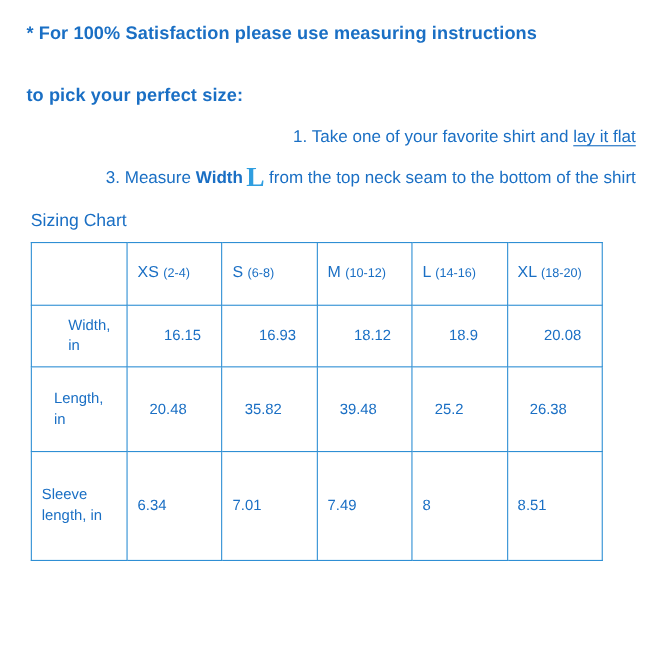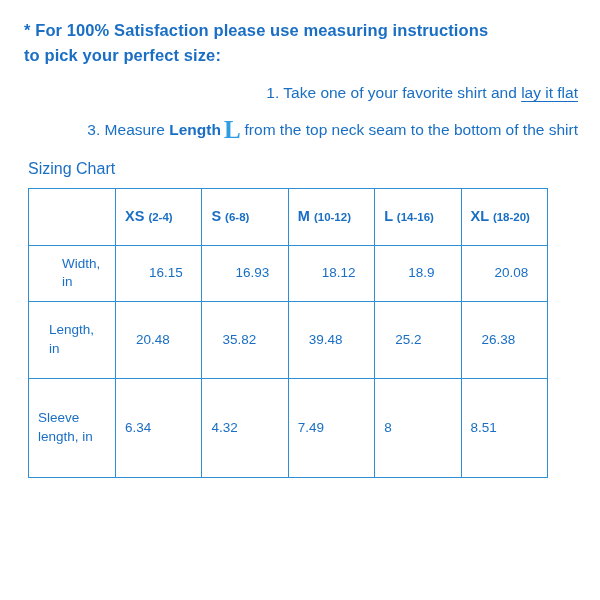--- a/index.html
+++ b/index.html
@@ -25,20 +25,21 @@
   
   .intro {
     font-size: 16.5px;
     font-weight: bold;
     color: #1a6fc4;
     line-height: 1.52;
     letter-spacing: 0.1px;
   }
   .intro .line2 {
     display: block;
+    margin-top: 32px;
   }
 
   
   .steps {
     margin-top: 13px;
   }
   .step {
     font-size: 15.5px;
     color: #1a6fc4;
     line-height: 1.55;
@@ -95,21 +96,21 @@
     font-size: 13.5px;
     font-weight: normal;
     text-align: left;
     vertical-align: middle;
     padding: 9px 8px 9px 9px;
     line-height: 1.35;
   }
   table.sizing thead th {
     height: 38px;
     font-size: 14.5px;
-    font-weight: bold;
+    font-weight: normal;
   }
   table.sizing thead th .sub {
     font-size: 11.5px;
   }
   col.c0 { width: 87px; }
   col.cx { width: 86.4px; }
   tbody tr.r0 td { height: 35px; padding-left: 33px; }
   tbody tr.r1 td { height: 58px; padding-left: 20px; }
   tbody tr.r2 td { height: 80px; }
   td.label {
@@ -129,21 +130,21 @@
   <div class="steps">
 
     <div class="step">
       <span class="num">1.</span>
       <span>Take one of your favorite shirt and </span><span class="underlined">lay it flat</span>
     </div>
 
 
     <div class="step">
       <span class="num">3.</span>
-      <span>Measure </span><b>Length</b><span class="lletter">L</span><span>from the top neck seam to the bottom of</span>
+      <span>Measure </span><b>Width</b><span class="lletter">L</span><span>from the top neck seam to the bottom of</span>
       <span>the shirt</span>
     </div>
 
   </div>
 
   <div class="chart-title">Sizing Chart</div>
 
   <table class="sizing">
     <colgroup>
       <col class="c0">
@@ -176,21 +177,21 @@
         <td class="label">Length, in</td>
         <td>20.48</td>
         <td>35.82</td>
         <td>39.48</td>
         <td>25.2</td>
         <td>26.38</td>
       </tr>
       <tr class="r2">
         <td class="label">Sleeve length, in</td>
         <td>6.34</td>
-        <td>4.32</td>
+        <td>7.01</td>
         <td>7.49</td>
         <td>8</td>
         <td>8.51</td>
       </tr>
     </tbody>
   </table>
 
 </div>
 
 </body></html>

